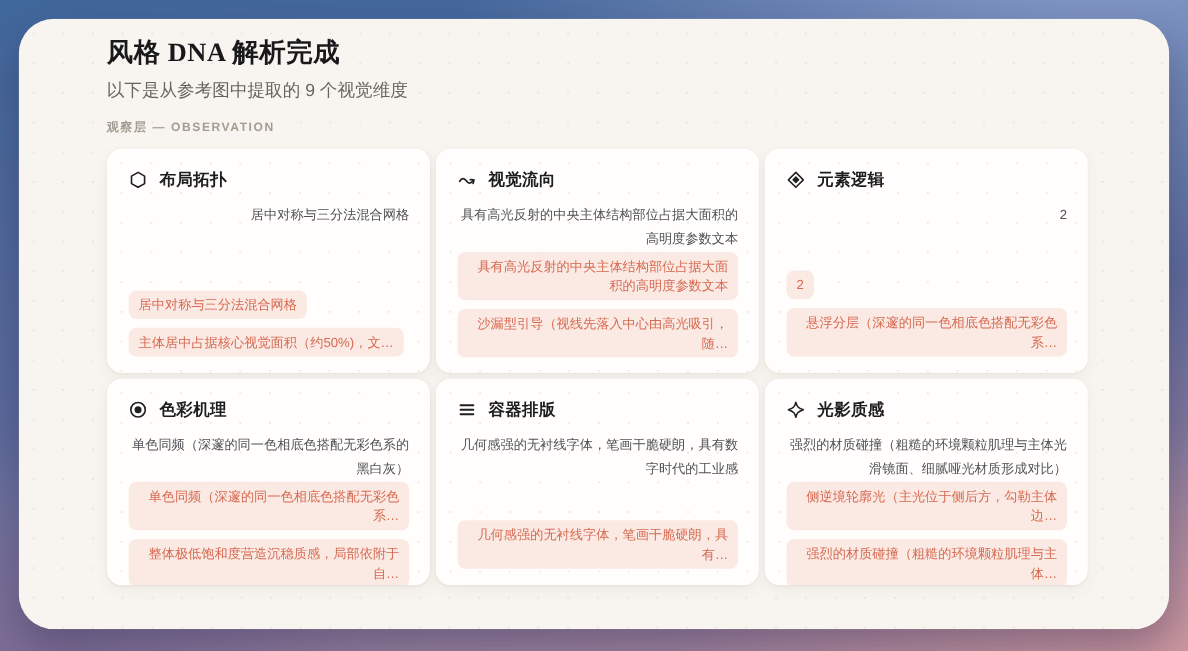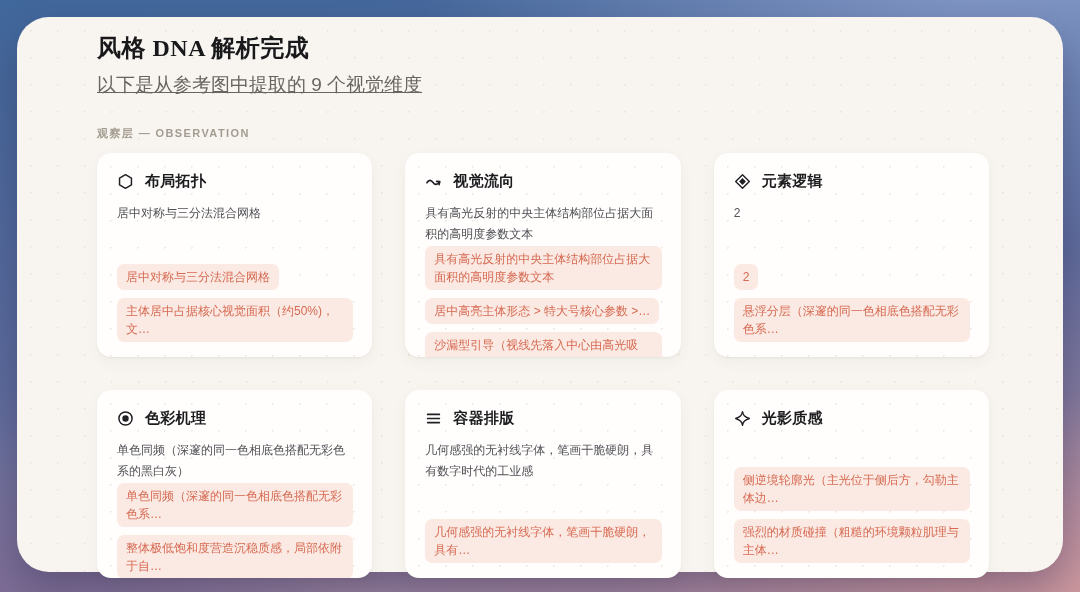--- a/index.html
+++ b/index.html
@@ -23,33 +23,34 @@
     box-shadow:0 18px 40px rgba(35,30,70,.35);
     padding:16px 74px 0 80px;
   }
 
   h1.page-title {
     font-family:"Liberation Serif","DejaVu Serif",serif;
     font-size:24px; font-weight:700; color:#19191c; line-height:1.25;
     letter-spacing:.5px;
   }
   .page-subtitle {
-    margin-top:9px; font-size:19px; color:#67655f; line-height:1.4;text-decoration:underline;
+    margin-top:9px; font-size:16px; color:#67655f; line-height:1.4;
   }
   .section-label {
-    margin-top:27px; font-size:11px; font-weight:700; color:#a39c91;
+    margin-top:14px; font-size:11px; font-weight:700; color:#a39c91;
     letter-spacing:1.4px;
   }
 
   .grid {
     margin-top:12px;
     display:grid;
     grid-template-columns:repeat(3,1fr);
     grid-template-rows:204px 188px;
-    gap:33px;
+    gap:5px;
+    text-align:right;
   }
 
   .card {
     background:#fffefd;
     background-image:radial-gradient(circle, #efeae4 1px, rgba(0,0,0,0) 1px);
     background-size:27px 27px;
     border-radius:14px;
     box-shadow:0 1px 2px rgba(70,55,40,.05), 0 5px 14px rgba(70,55,40,.05);
     padding:19px 19px 15px 20px;
     display:flex; flex-direction:column;
@@ -105,21 +106,20 @@
           <svg viewBox="0 0 16 16" fill="none" stroke="#202024" stroke-width="1.5" stroke-linecap="round">
             <path d="M1.8 9.2 C3.6 6.2 5.6 6.2 7.6 9 C9.4 11.5 11.4 11.3 13.6 8.4"></path>
             <path d="M13.9 8.1 L10.9 7.9 M13.9 8.1 L13.3 11"></path>
           </svg>
         </span>
         <span class="card-title">视觉流向</span>
       </div>
       <div class="card-desc">具有高光反射的中央主体结构部位占据大面积的高明度参数文本</div>
       <div class="tags">
         <span class="tag">具有高光反射的中央主体结构部位占据大面积的高明度参数文本</span>
-        <span class="tag">居中高亮主体形态 &gt; 特大号核心参数 &gt;…</span>
         <span class="tag">沙漏型引导（视线先落入中心由高光吸引，随…</span>
       </div>
     </div>
 
     <div class="card">
       <div class="card-head">
         <span class="icon">
           <svg viewBox="0 0 16 16">
             <path d="M8 1.6 L14.4 8 L8 14.4 L1.6 8 Z" fill="none" stroke="#202024" stroke-width="1.3" stroke-linejoin="round"></path>
             <path d="M8 4.8 L11.2 8 L8 11.2 L4.8 8 Z" fill="#202024"></path>
@@ -170,20 +170,21 @@
 
     <div class="card">
       <div class="card-head">
         <span class="icon">
           <svg viewBox="0 0 16 16" fill="none" stroke="#202024" stroke-width="1.3" stroke-linejoin="round">
             <path d="M8 1.6 C8.7 5 9.6 6.3 14.4 8 C9.6 9.7 8.7 11 8 14.4 C7.3 11 6.4 9.7 1.6 8 C6.4 6.3 7.3 5 8 1.6 Z"></path>
           </svg>
         </span>
         <span class="card-title">光影质感</span>
       </div>
+      <div class="card-desc">强烈的材质碰撞（粗糙的环境颗粒肌理与主体光滑镜面、细腻哑光材质形成对比）</div>
       <div class="tags">
         <span class="tag">侧逆境轮廓光（主光位于侧后方，勾勒主体边…</span>
         <span class="tag">强烈的材质碰撞（粗糙的环境颗粒肌理与主体…</span>
 
       </div>
     </div>
 
   </div>
 </div>
 

